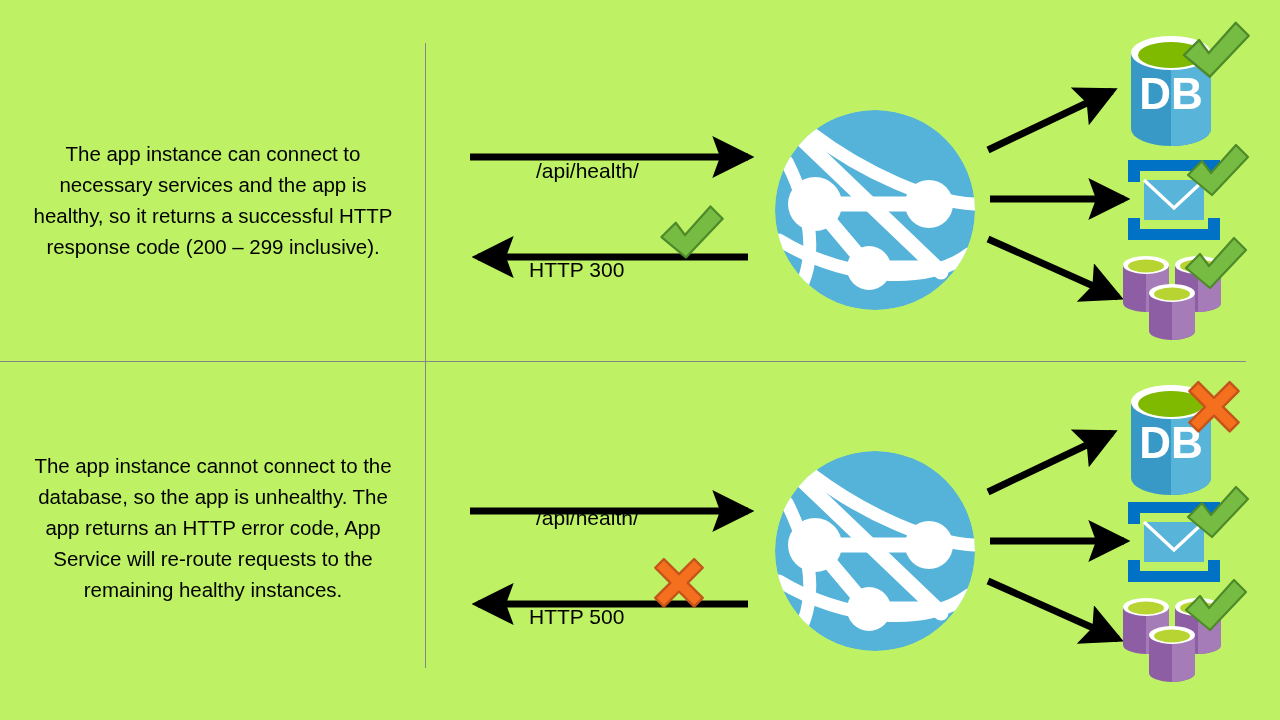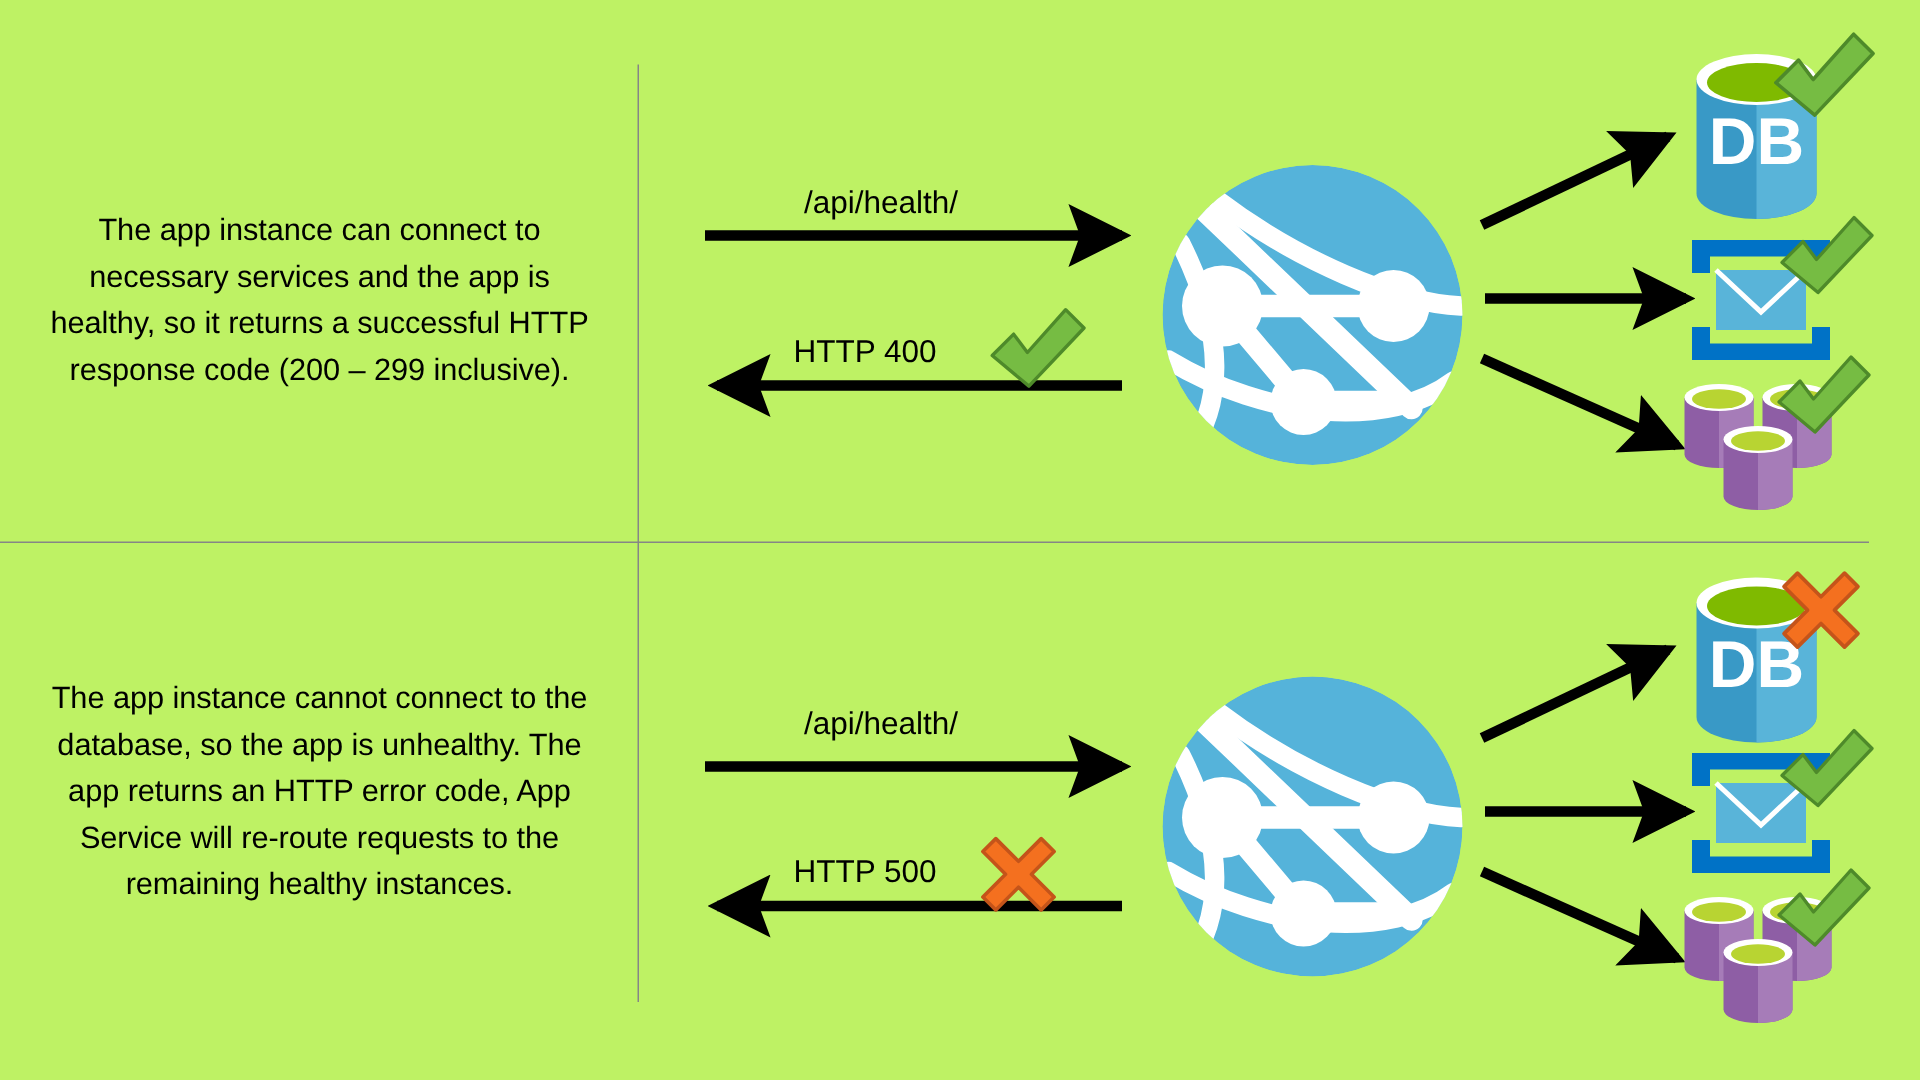--- a/index.html
+++ b/index.html
@@ -53,20 +53,21 @@
   #desc-top    { top: 138px; }
   #desc-bottom { top: 450px; }
 
   
   .arrow-label {
     position: absolute;
     font-size: 21px;
     line-height: 26px;
     color: #000000;
     white-space: nowrap;
+    margin-top: 35px;
   }
   #label-req-top  { left: 536px; top: 123px; }
   #label-res-top  { left: 529px; top: 222px; }
   #label-req-bot  { left: 536px; top: 470px; }
   #label-res-bot  { left: 529px; top: 569px; text-align: center; }
 
   
   .layer {
     position: absolute;
     left: 0;
@@ -84,21 +85,21 @@
 
   <div class="divider-v"></div>
   <div class="divider-h"></div>
 
   <div class="desc" id="desc-top">The app instance can connect to necessary services and the app is healthy, so it returns a successful HTTP response code (200 – 299 inclusive).</div>
 
   <div class="desc" id="desc-bottom">The app instance <b>cannot</b> connect to the database, so the app is unhealthy. The app returns an HTTP error code, App Service will re-route requests to the remaining healthy instances.</div>
 
   <div class="arrow-label" id="label-req-top">/api/health/</div>
 
-  <div class="arrow-label" id="label-res-top">HTTP 400</div>
+  <div class="arrow-label" id="label-res-top">HTTP 300</div>
 
   <div class="arrow-label" id="label-req-bot">/api/health/</div>
 
   <div class="arrow-label" id="label-res-bot">HTTP 500</div>
 
   <svg class="layer" viewBox="0 0 1280 720" xmlns="http://www.w3.org/2000/svg">
 
     <defs>
 
       <g id="globe-glyph">

